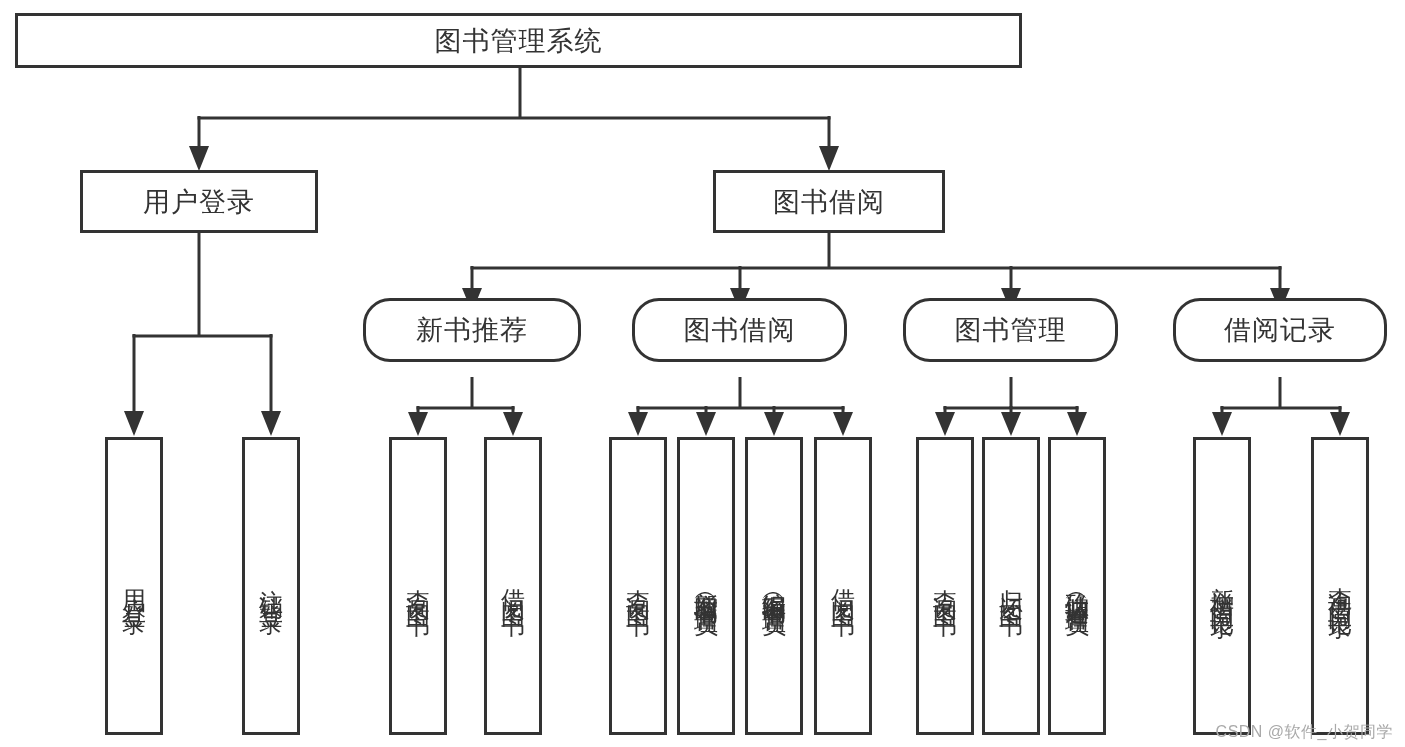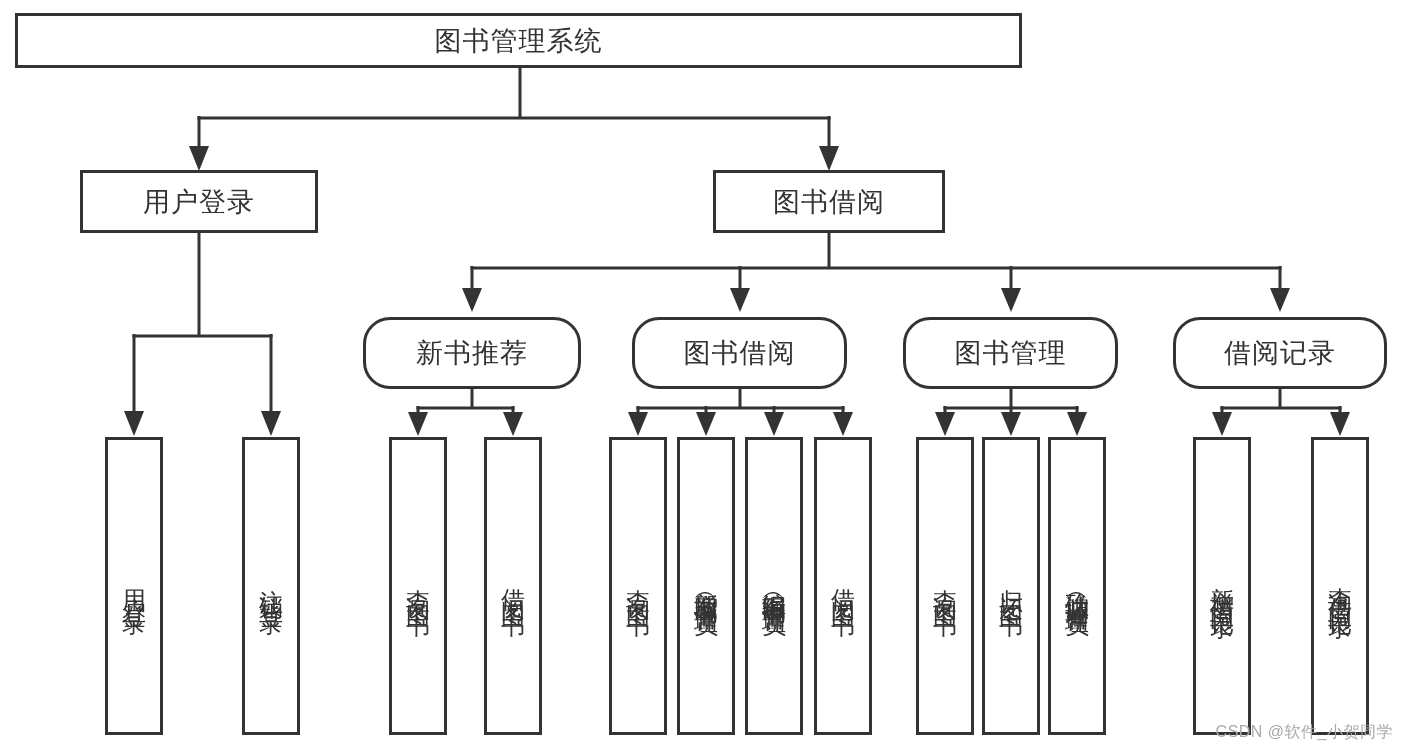--- a/index.html
+++ b/index.html
@@ -10,21 +10,21 @@
   }
   #connectors { position:absolute; left:0; top:0; width:1405px; height:747px; }
   .hnode {
     position:absolute; background:#ffffff; border:3px solid #333333;
     box-sizing:border-box; display:flex; align-items:center; justify-content:center;
     font-size:27px; color:#333333; letter-spacing:1px; z-index:2;
   }
   .root  { left:15px;  top:13px;  width:1007px; height:55px; }
   .l2a   { left:80px;  top:170px; width:238px;  height:63px; }
   .l2b   { left:713px; top:170px; width:232px;  height:63px; }
-  .l3    { top:317px;  height:72px;border-radius:27px; }
+  .l3    { top:298px;  height:64px;border-radius:27px; }
   .l3a   { left:363px;  width:218px; }
   .l3b   { left:632px;  width:215px;text-align:right; }
   .l3c   { left:903px;  width:215px; }
   .l3d   { left:1173px; width:214px;font-family:Liberation Serif, serif; }
   .leaf {
     position:absolute; top:437px; width:58px; height:298px;
     background:#ffffff; border:3px solid #333333; box-sizing:border-box;
     display:flex; align-items:center; justify-content:center;
     writing-mode:vertical-rl; text-orientation:mixed;
     font-size:24px; letter-spacing:8px; color:#333333; z-index:2;

